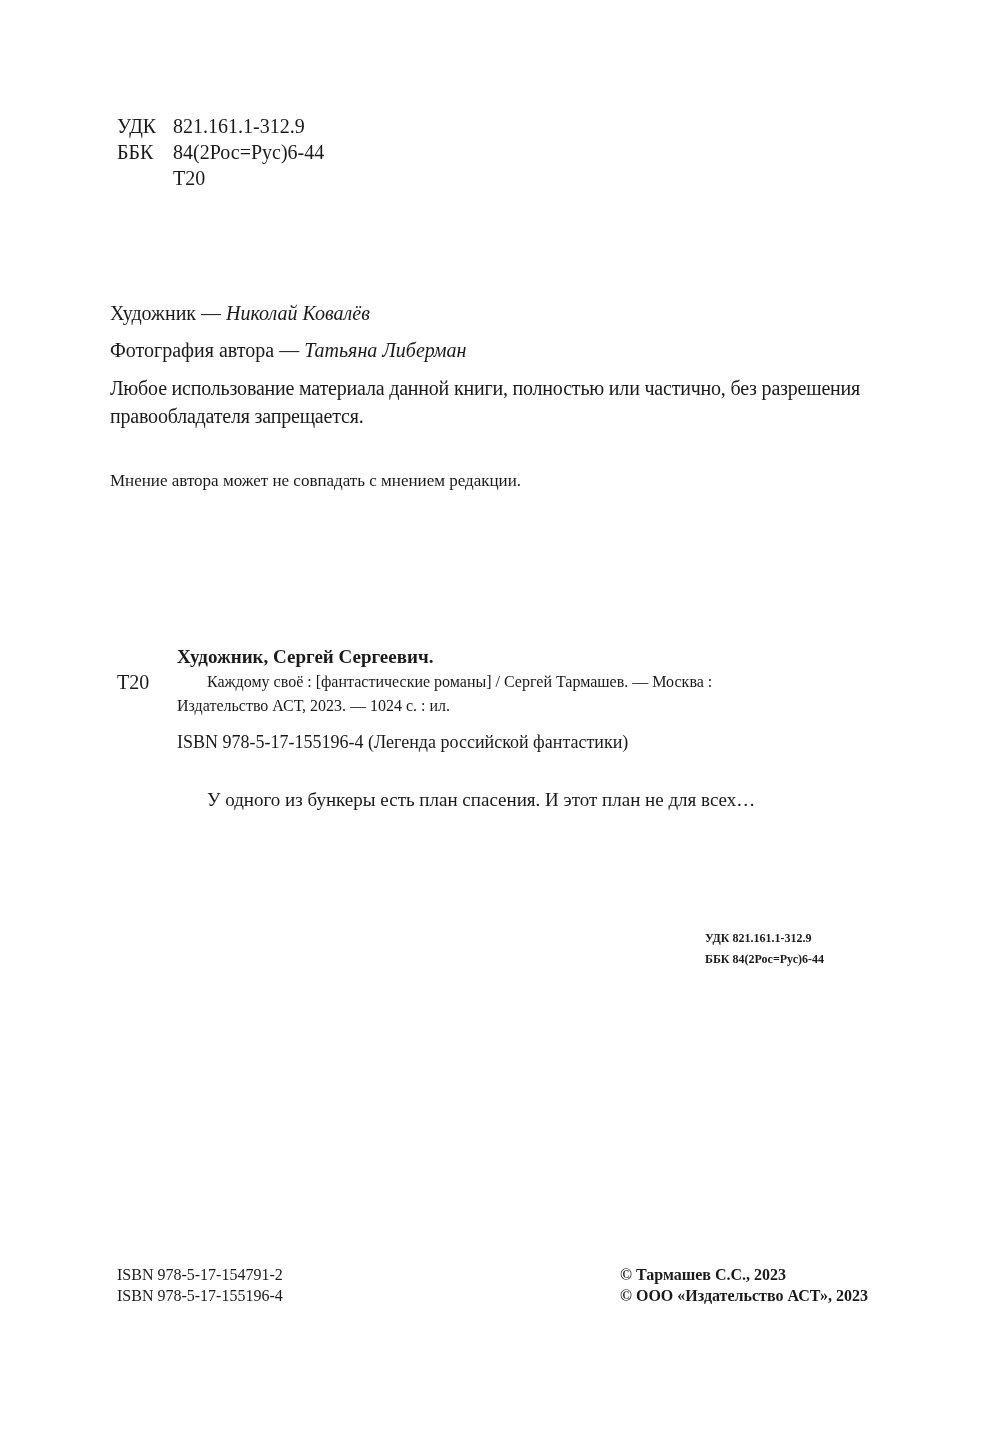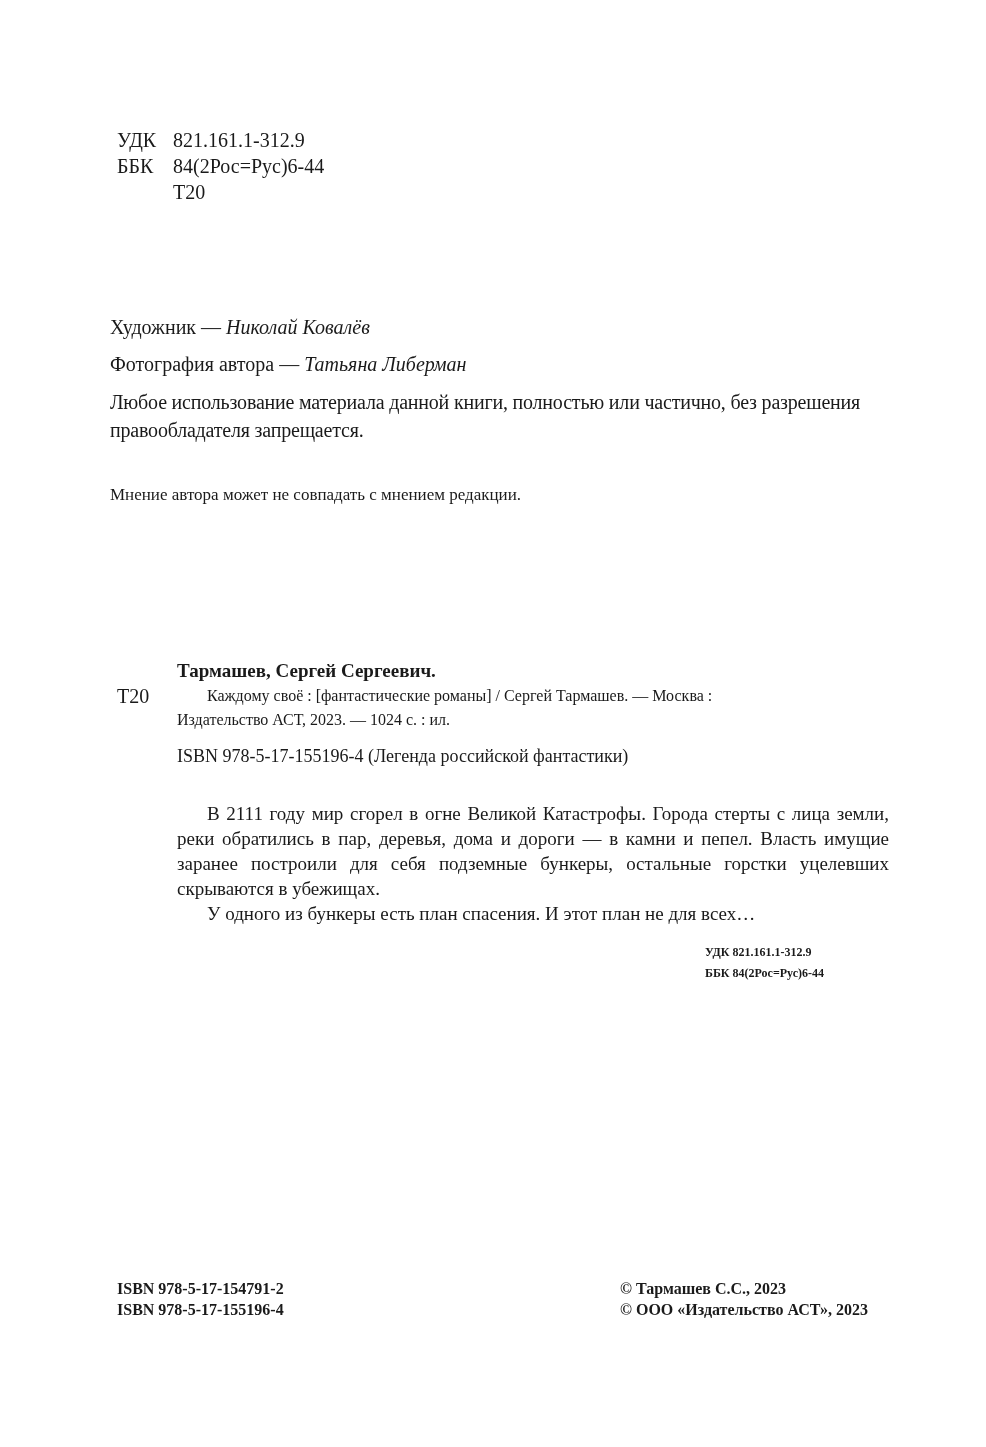--- a/index.html
+++ b/index.html
@@ -1,36 +1,36 @@
 <!DOCTYPE html>
 <html><head>
   <meta charset="utf-8">
   <style>
     html, body { margin: 0; padding: 0; background: #ffffff; }
     body { width: 986px; height: 1447px; position: relative; overflow: hidden;
       font-family: "Liberation Serif", "DejaVu Serif", serif; color: #1a1a1a; }
-    .abs { position: absolute; margin-top: 14px; }
+    .abs { position: absolute; }
     .codes { left: 117px; top: 113px; font-size: 20px; line-height: 26px; }
     .codes .row { display: flex; white-space: nowrap; }
     .codes .lbl { width: 56px; }
     .center { left: 110px; width: 780px; font-size: 20px; }
     .credit1 { top: 300px; line-height: 26px; }
     .credit2 { top: 337px; line-height: 26px; }
     .rights { top: 374px; line-height: 28px; letter-spacing: -0.2px; }
     .opinion { top: 469px; font-size: 17px; line-height: 24px; }
     .ital { font-style: italic; }
     .author { left: 177px; top: 645px; font-size: 19px; font-weight: bold; line-height: 24px; }
     .t20 { left: 117px; top: 670px; font-size: 20px; line-height: 24px; }
     .title-line { left: 207px; top: 670px; font-size: 16px; line-height: 24px; white-space: nowrap; }
     .title-line2 { left: 177px; top: 694px; font-size: 16px; line-height: 24px; white-space: nowrap; }
     .isbn-list { left: 177px; top: 730px; font-size: 18px; line-height: 24px; }
     .annot { left: 177px; top: 787px; width: 712px; font-size: 19px; line-height: 25px; text-align: justify; }
     .annot p { margin: 0; text-indent: 30px; }
     .codes2 { left: 705px; top: 928px; font-size: 12px; font-weight: bold; line-height: 21px; }
-    .isbn-bottom { left: 117px; top: 1264px; font-size: 16px; font-weight: bold; line-height: 21px; }
+    .isbn-bottom { left: 117px; top: 1264px; font-size: 16px; font-weight: normal; line-height: 21px; }
     .copyright { left: 620px; top: 1264px; font-size: 16px; font-weight: bold; line-height: 21px; white-space: nowrap; }
   </style>
 </head>
 <body>
 
 <div class="abs codes">
   <div class="row">
     <span class="lbl">УДК</span>
     <span>821.161.1-312.9</span>
   </div>
@@ -47,31 +47,30 @@
 <div class="abs center credit1">
   <span>Художник — </span><span class="ital">Николай Ковалёв</span>
 </div>
 <div class="abs center credit2">
   <span>Фотография автора — </span><span class="ital">Татьяна Либерман</span>
 </div>
 
 <div class="abs center rights">Любое использование материала данной книги, полностью или частично, без разрешения правообладателя запрещается.</div>
 <div class="abs center opinion">Мнение автора может не совпадать с мнением редакции.</div>
 
-<div class="abs author">Тармашев, Сергей Сергеевич.</div>
+<div class="abs author">Художник, Сергей Сергеевич.</div>
 <div class="abs t20">Т20</div>
 <div class="abs title-line">Каждому своё : [фантастические романы] / Сергей Тармашев. — Москва :</div>
 <div class="abs title-line2">Издательство АСТ, 2023. — 1024 с. : ил.</div>
 
 <div class="abs isbn-list">
   <div>ISBN 978-5-17-155196-4 (Легенда российской фантастики)</div>
 </div>
 
 <div class="abs annot">
-  <p>В 2111 году мир сгорел в огне Великой Катастрофы. Города стерты с лица земли, реки обратились в пар, деревья, дома и дороги — в камни и пепел. Власть имущие заранее построили для себя подземные бункеры, остальные горстки уцелевших скрываются в убежищах.</p>
   <p>У одного из бункеры есть план спасения. И этот план не для всех…</p>
 </div>
 
 <div class="abs codes2">
   <div>УДК 821.161.1-312.9</div>
   <div>ББК 84(2Рос=Рус)6-44</div>
 </div>
 
 <div class="abs isbn-bottom">
   <div>ISBN 978-5-17-154791-2</div>

